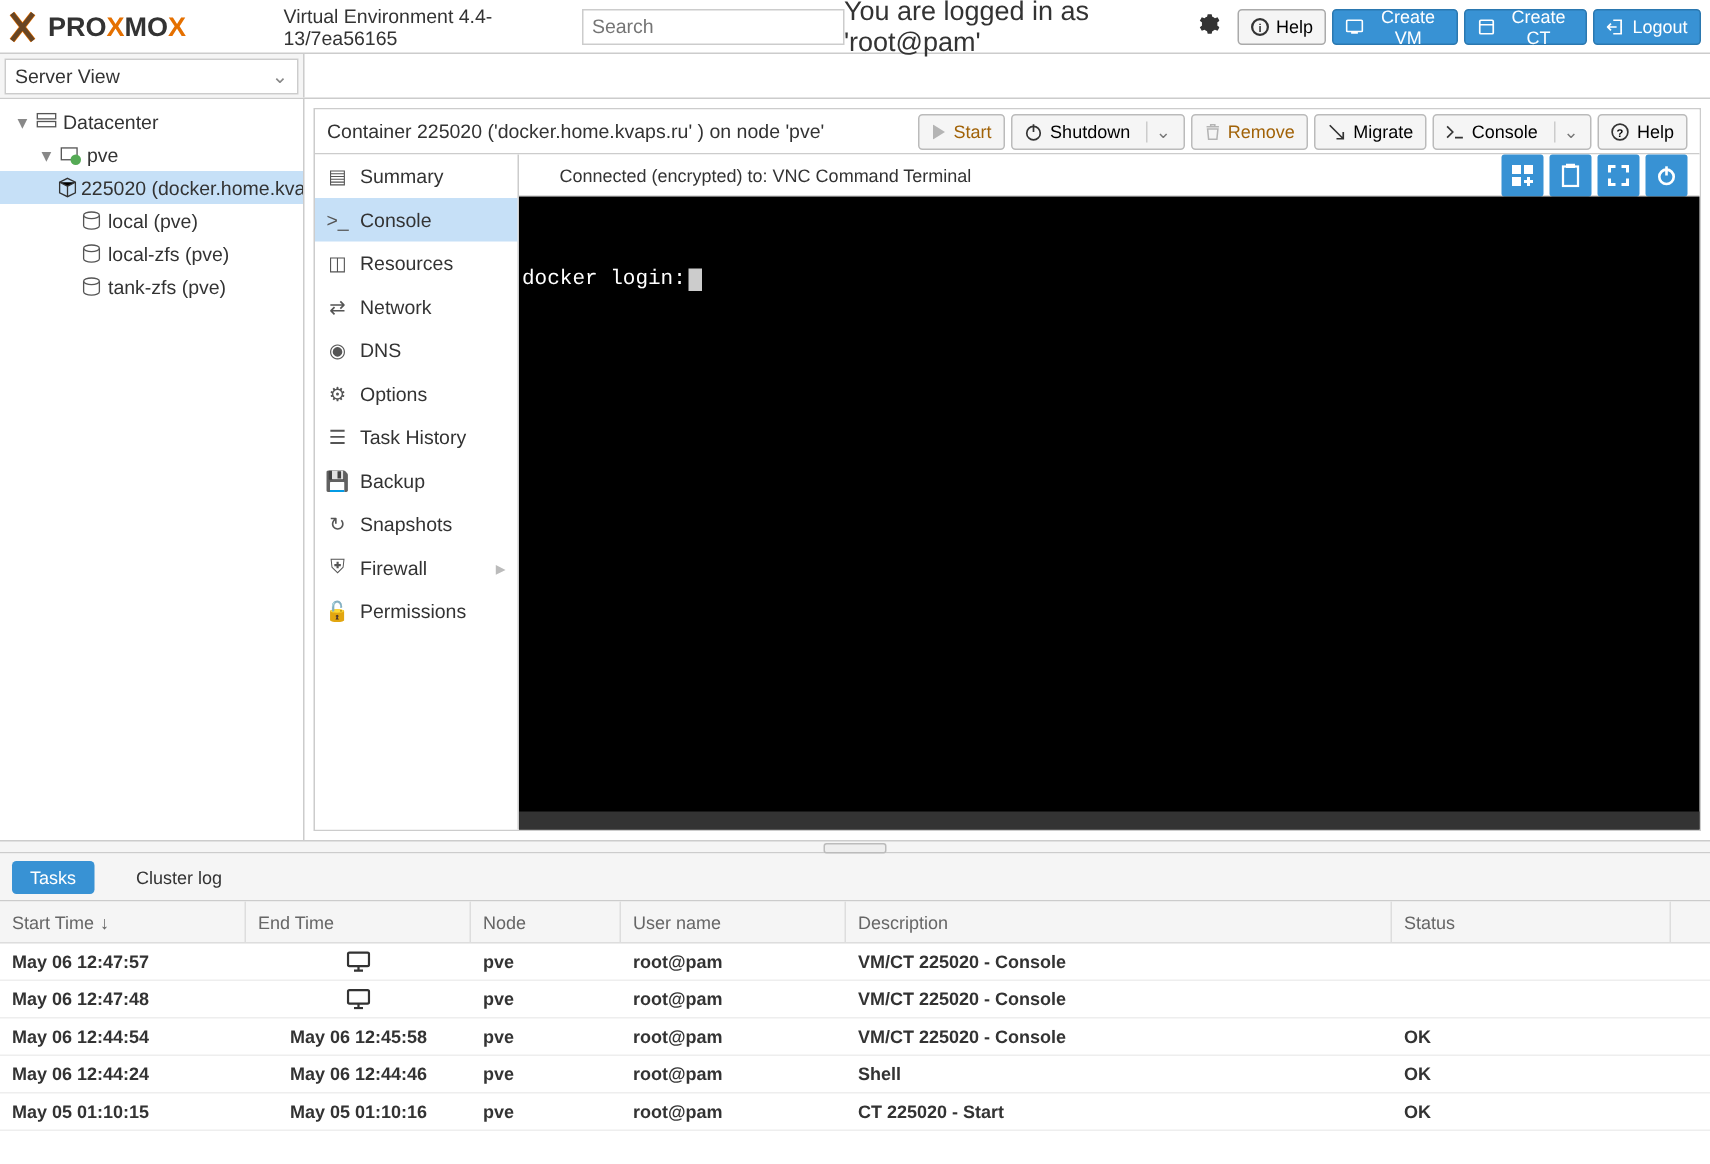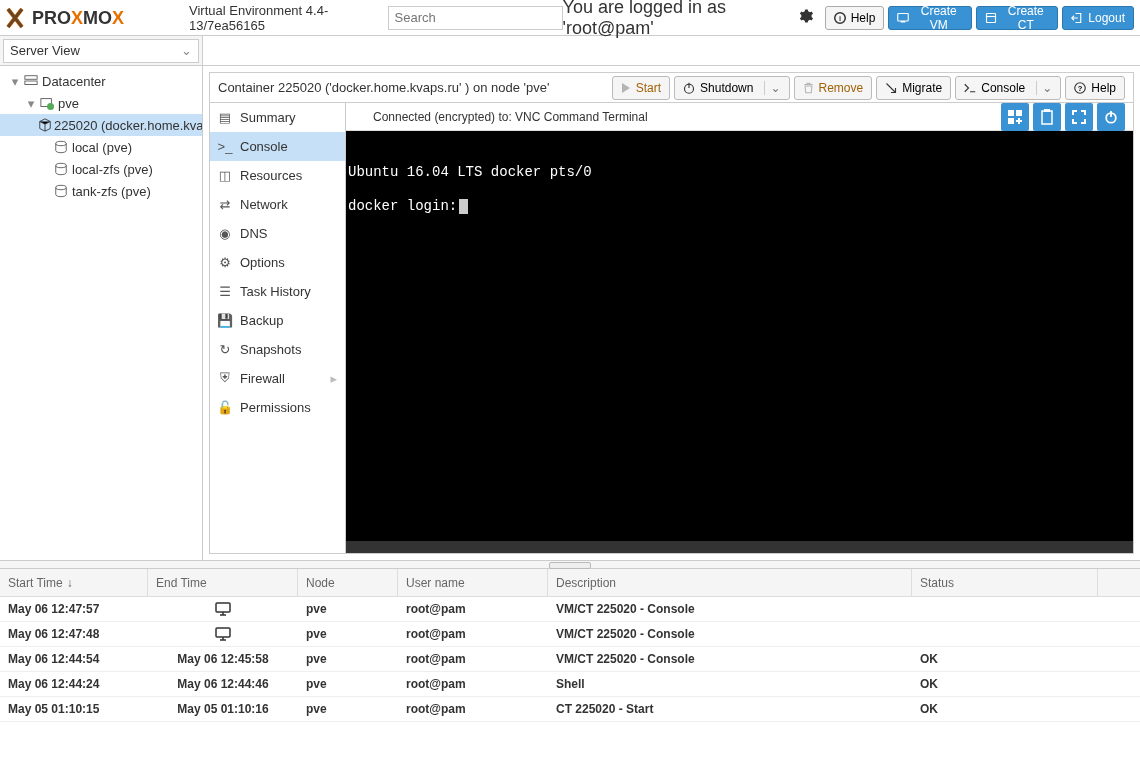--- a/index.html
+++ b/index.html
@@ -68,21 +68,21 @@
 .bottom-panel { border-top: 1px solid #ccc; }
 .tabs-row { height: 32px; background: #f5f5f5; display: flex; align-items: center; padding: 0 8px; gap: 16px; border-bottom: 1px solid #ccc; }
 .tab { padding: 4px 12px; border-radius: 3px; cursor: pointer; font-size: 12px; }
 .tab.active { background: #3892d4; color: #fff; }
 
 .grid-header { display: flex; height: 28px; background: #f5f5f5; border-bottom: 1px solid #ddd; }
 .grid-header .col { display: flex; align-items: center; padding: 0 8px; border-right: 1px solid #ddd; color: #666; font-size: 12px; gap: 4px; }
 .grid-body { height: 140px; overflow-y: scroll; font-weight: bold; }
 .grid-row { display: flex; height: 25px; align-items: center; border-bottom: 1px solid #eee; }
 .grid-row .col { padding: 0 8px; font-size: 12px; display: flex; align-items: center; }
-.col-start { width: 148px; }
+.col-start { width: 164px; }
 .col-end { width: 150px; }
 .col-node { width: 100px; }
 .col-user { width: 150px; }
 .col-desc { width: 364px; }
 .col-status { width: 186px; }
 
 svg { flex-shrink: 0; }
 </style>
 </head>
 <body>
@@ -330,32 +330,35 @@
               </div>
             <div class="console-icon-btn">
                 <svg width="14" height="14" viewBox="0 0 16 16">
                   <circle cx="8" cy="9" r="5.5" fill="none" stroke="#fff" stroke-width="2"></circle>
                   <path d="M8 1v7" stroke="#fff" stroke-width="2"></path>
                 </svg>
               </div>
           </div>
         </div>
         <div class="terminal">
-          <div>Ubuntu 16.04 LTS docker pts/0</div>
           <div style="height:14px"></div>
           <div><span>docker login:</span><span class="cursor"></span></div>
         </div>
       </div>
     </div>
   </div>
 </div>
 
 <div class="splitter-handle"></div>
 
 <div class="bottom-panel">
+  <div class="tabs-row">
+    <div class="tab active">Tasks</div>
+    <div class="tab">Cluster log</div>
+  </div>
   <div class="grid-header">
     <div class="col col-start">
         <span>Start Time</span> 
         <span>↓</span>
       </div>
     <div class="col col-end">End Time</div>
     <div class="col col-node">Node</div>
     <div class="col col-user">User name</div>
     <div class="col col-desc">Description</div>
     <div class="col col-status">Status</div>

